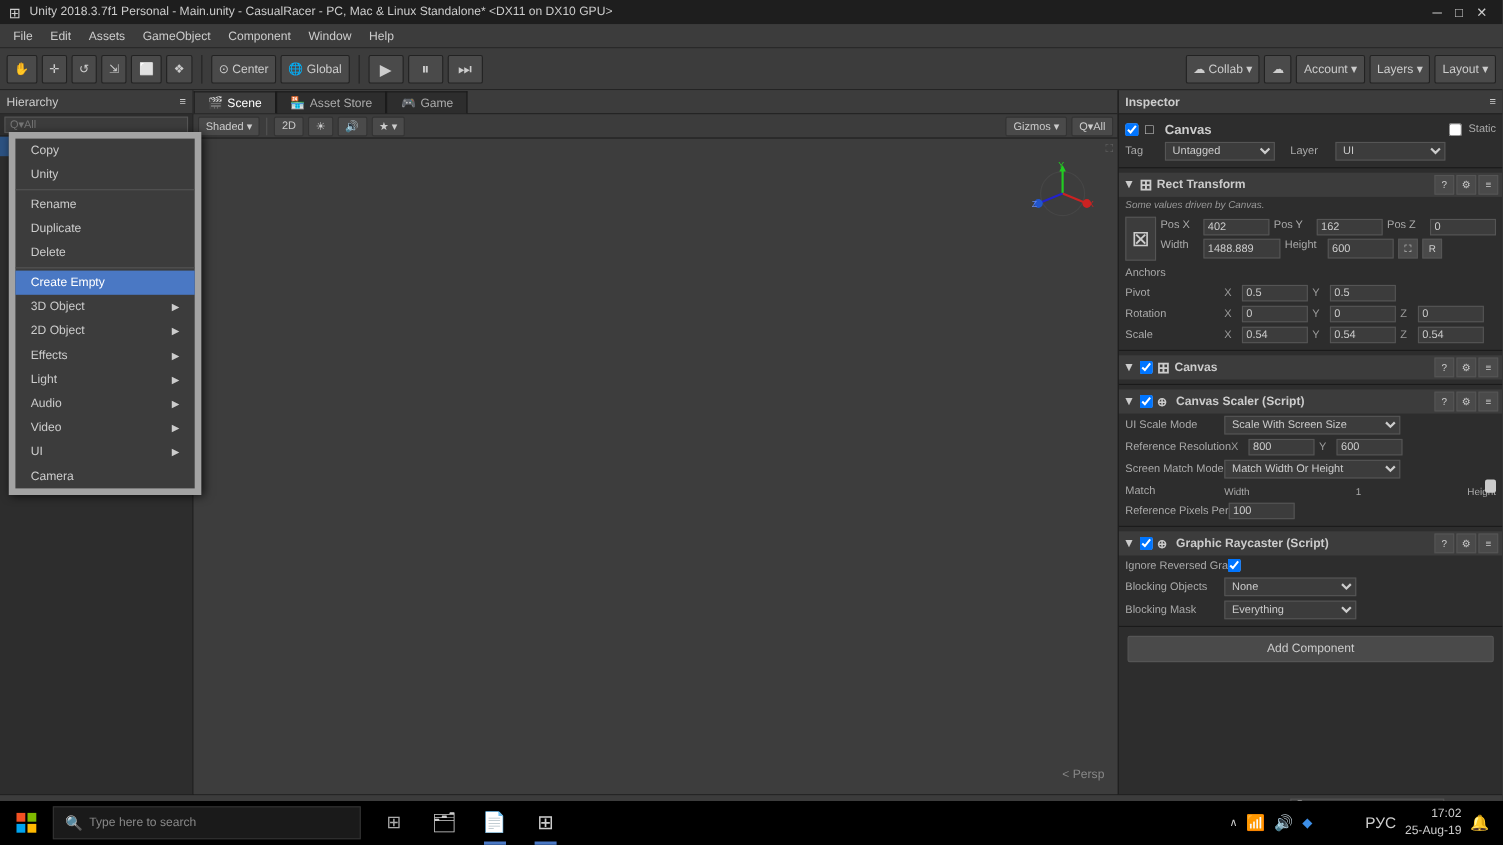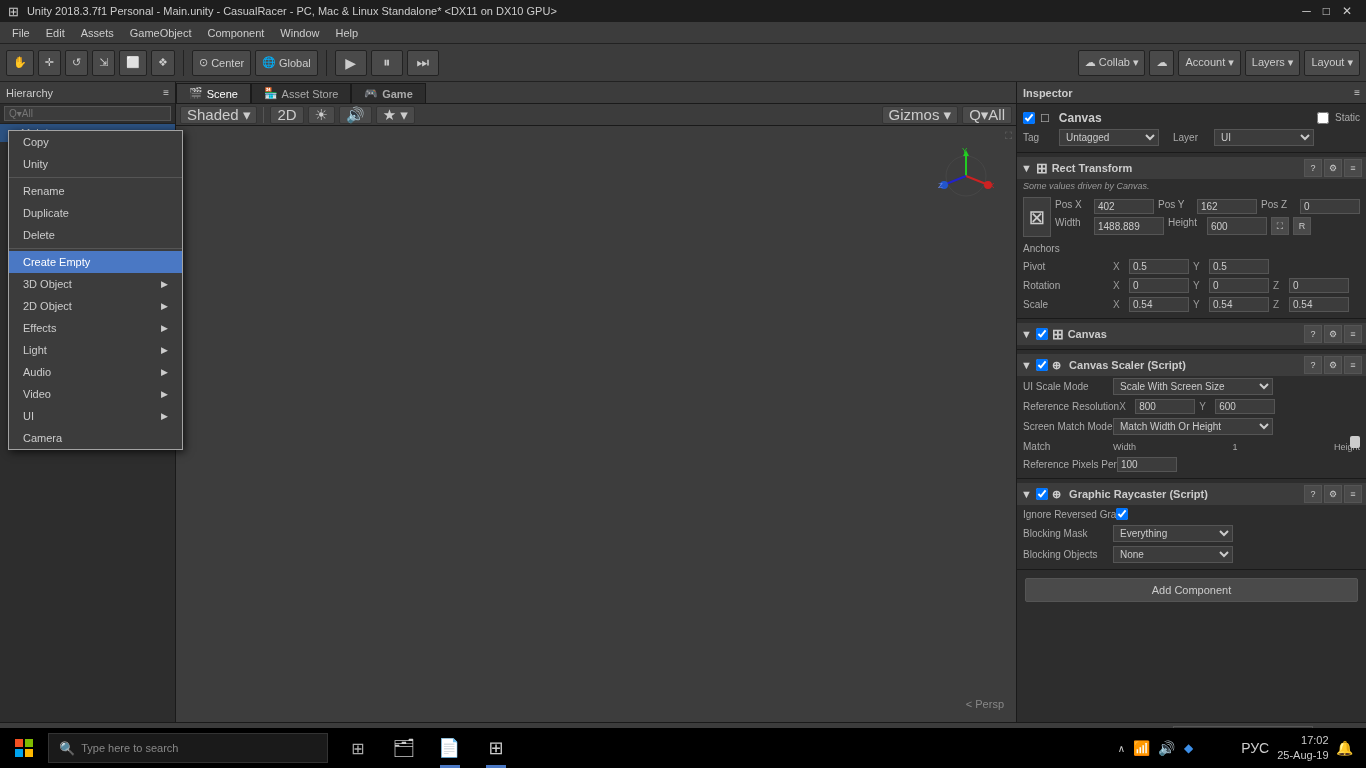--- a/index.html
+++ b/index.html
@@ -26,33 +26,33 @@
     #hierarchy { width: 176px; background: #2d2d2d; border-right: 1px solid #1a1a1a; display: flex; flex-direction: column; flex-shrink: 0; }
     #hierarchy-header { height: 22px; background: #3c3c3c; display: flex; align-items: center; padding: 0 6px; border-bottom: 1px solid #222; font-size: 11px; }
     #hierarchy-search { height: 20px; background: #2d2d2d; border-bottom: 1px solid #222; padding: 2px 4px; display: flex; align-items: center; }
     #hierarchy-search input { width: 100%; background: #3c3c3c; border: 1px solid #555; color: #ccc; font-size: 10px; padding: 1px 4px; }
     #hierarchy-content { flex: 1; overflow-y: auto; }
     .h-item { height: 18px; display: flex; align-items: center; padding-left: 8px; cursor: pointer; font-size: 11px; }
     .h-item.selected { background: #2c5282; }
     .h-item .arrow { font-size: 9px; margin-right: 4px; }
 
     
-    #context-menu { position: absolute; left: 8px; top: 130px; width: 175px; background: #3c3c3c; border: 1px solid #a3a3a3; box-shadow: 2px 2px 8px rgba(0,0,0,0.7); z-index: 1000; }
+    #context-menu { position: absolute; left: 8px; top: 120px; width: 175px; background: #3c3c3c; border: 6px solid #a3a3a3; box-shadow: 2px 2px 8px rgba(0,0,0,0.7); z-index: 1000; }
     .ctx-item { height: 22px; display: flex; align-items: center; padding: 0 14px; cursor: pointer; font-size: 11px; justify-content: space-between; }
     .ctx-item.active { background: #4a78c4; color: white; }
     .ctx-sep { height: 1px; background: #555; margin: 2px 0; }
     .ctx-arrow { font-size: 9px; }
 
     
     #scene-area { flex: 1; display: flex; flex-direction: column; background: #3c3c3c; }
     #scene-tabs { height: 22px; background: #3c3c3c; display: flex; align-items: flex-end; border-bottom: 1px solid #1a1a1a; }
     .scene-tab { height: 20px; padding: 0 12px; background: #2d2d2d; border: 1px solid #1a1a1a; border-bottom: none; font-size: 11px; display: flex; align-items: center; cursor: pointer; color: #aaa; }
     .scene-tab.active { background: #3c3c3c; color: #fff; }
     #scene-toolbar { height: 22px; background: #3c3c3c; display: flex; align-items: center; padding: 0 4px; gap: 4px; border-bottom: 1px solid #1a1a1a; }
-    .st-btn { height: 18px; padding: 0 6px; background: #4a4a4a; border: 1px solid #333; color: #ccc; font-size: 15px; cursor: pointer; display: flex; align-items: center; gap: 2px; border-radius: 2px; }
+    .st-btn { height: 18px; padding: 0 6px; background: #4a4a4a; border: 1px solid #333; color: #ccc; font-size: 10px; cursor: pointer; display: flex; align-items: center; gap: 2px; border-radius: 2px; }
     #scene-view { flex: 1; background: #4a4a4a; position: relative; overflow: hidden; }
     #scene-bg { width: 100%; height: 100%; background: #3d3d3d; }
     #persp-label { position: absolute; right: 12px; bottom: 12px; color: #888; font-size: 11px; }
     #gizmo { position: absolute; right: 20px; top: 20px; width: 60px; height: 60px; }
 
     
     #inspector { width: 350px; background: #2d2d2d; border-left: 1px solid #1a1a1a; display: flex; flex-direction: column; overflow-y: auto; flex-shrink: 0; }
     #inspector-header { height: 22px; background: #3c3c3c; display: flex; align-items: center; padding: 0 6px; border-bottom: 1px solid #1a1a1a; font-size: 11px; font-weight: bold; flex-shrink: 0; }
     .insp-section { border-bottom: 1px solid #1a1a1a; padding: 4px 0; }
     .insp-row { display: flex; align-items: center; padding: 2px 6px; min-height: 18px; font-size: 10px; }
@@ -229,21 +229,21 @@
       <div class="scene-tab active">
         <span>🎬</span>
         <span style="margin-left:4px;">Scene</span>
       </div>
       <div class="scene-tab">
         <span>🏪</span>
         <span style="margin-left:4px;">Asset Store</span>
       </div>
       <div class="scene-tab">
         <span>🎮</span>
-        <span style="margin-left:4px;font-weight:bold;">Game</span>
+        <span style="margin-left:4px;">Game</span>
       </div>
     </div>
     <div id="scene-toolbar">
       <button class="st-btn">Shaded ▾</button>
       <div style="width:1px;height:16px;background:#555;margin:0 2px;"></div>
       <button class="st-btn">2D</button>
       <button class="st-btn">☀</button>
       <button class="st-btn">🔊</button>
       <button class="st-btn">★ ▾</button>
       <span style="flex:1;"></span>
@@ -445,29 +445,29 @@
           <button class="insp-icon-btn">?</button>
           <button class="insp-icon-btn">⚙</button>
           <button class="insp-icon-btn">≡</button>
         </div>
       </div>
       <div class="insp-row">
         <span class="insp-label">Ignore Reversed Gra</span>
         <input type="checkbox" checked="" class="insp-checkbox" style="">
       </div>
       <div class="insp-row">
+        <span class="insp-label">Blocking Objects</span>
+        <select class="insp-select" style="width:120px;">
+          <option>None</option>
+        </select>
+      </div>
+      <div class="insp-row">
         <span class="insp-label">Blocking Mask</span>
         <select class="insp-select" style="width:120px;">
           <option>Everything</option>
-        </select>
-      </div>
-      <div class="insp-row">
-        <span class="insp-label">Blocking Objects</span>
-        <select class="insp-select" style="width:120px;">
-          <option>None</option>
         </select>
       </div>
     </div>
 
     <button class="add-component-btn">Add Component</button>
   </div>
 
 </div>
 
 <div id="bottom-layout">

